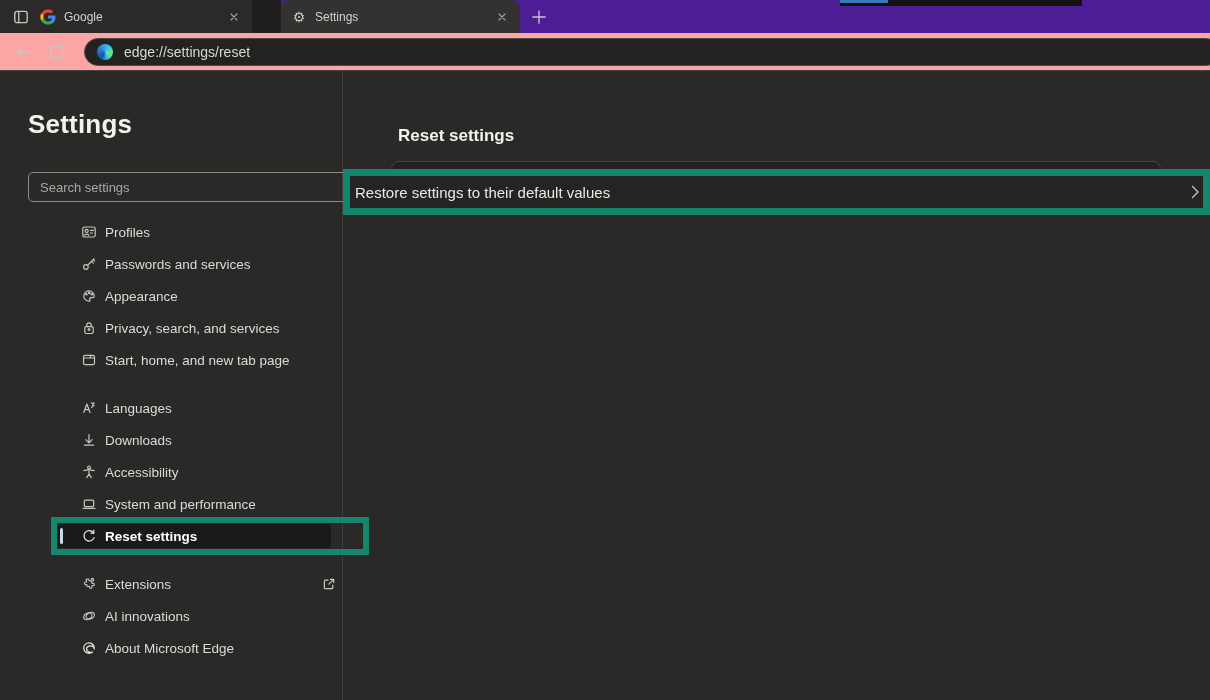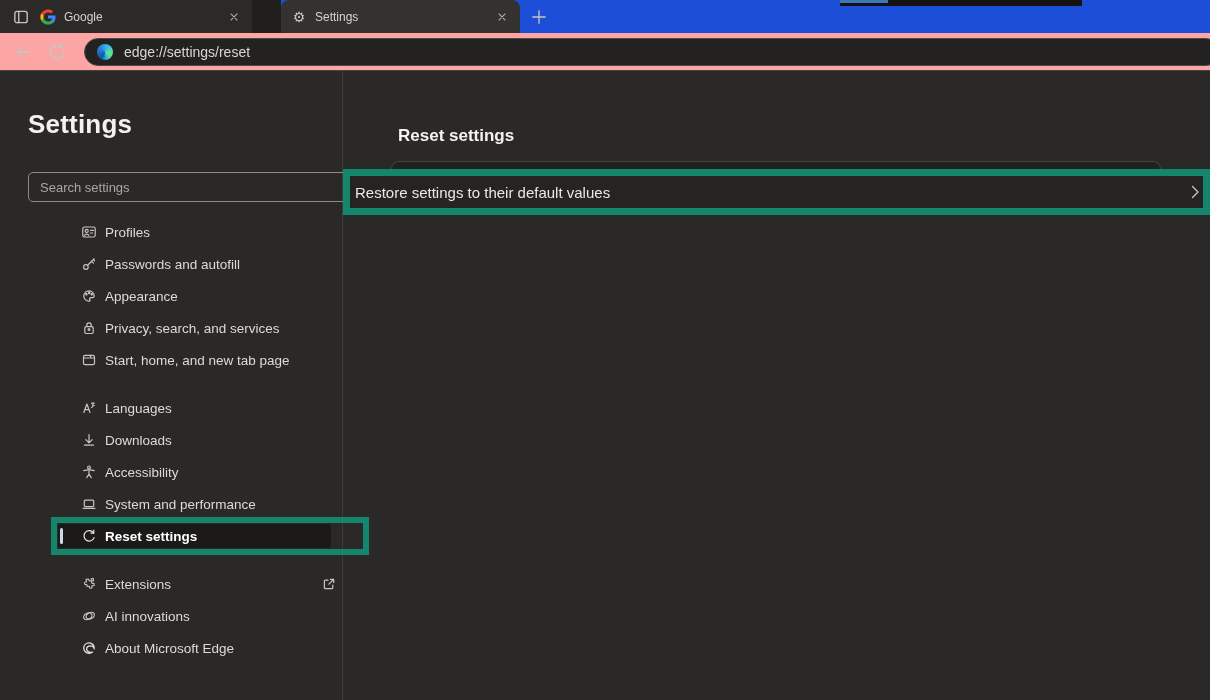--- a/index.html
+++ b/index.html
@@ -6,21 +6,21 @@
   html,body { width:1210px; height:700px; overflow:hidden; }
   body {
     font-family:"Liberation Sans", sans-serif;
     background:#262423;
     position:relative;
     color:#e6e4e1;
   }
   :root { --hl:#14866c; }
 
   
-  .tabstrip { position:absolute; top:0; left:0; width:1210px; height:33px; background:#1d4ed8; }
+  .tabstrip { position:absolute; top:0; left:0; width:1210px; height:33px; background:#4c1d95; }
   .strip-left-bg { position:absolute; left:0; top:0; width:252px; height:33px; background:#2c2a29; }
   .tab-gap { position:absolute; left:252px; top:0; width:29px; height:33px; background:#211f1e; }
   .tab-actions { position:absolute; left:9px; top:5px; width:24px; height:24px; display:flex; align-items:center; justify-content:center; background:transparent; border:none; cursor:pointer; }
   .tab { position:absolute; top:0; height:33px; display:flex; align-items:center; padding:0 10px; gap:8px; }
   .tab.google { left:30px; width:222px; }
   .tab.settings { left:281px; width:239px; background:#343231; border-radius:8px 8px 0 0; }
   .tab-title { font-size:12px; color:#d4d2cf; flex:1; white-space:nowrap; overflow:hidden; }
   .tab-close { width:16px; height:16px; display:flex; align-items:center; justify-content:center; border-radius:3px; cursor:pointer; }
   .favicon { width:16px; height:16px; display:flex; align-items:center; justify-content:center; }
   .gear-glyph { font-size:14px; color:#c9c7c4; line-height:16px; }
@@ -165,21 +165,21 @@
           </span>
           <span class="lbl">Profiles</span>
         </div>
         <div class="nav-item">
           <span class="ico">
             <svg width="16" height="16" viewBox="0 0 16 16">
                 <circle class="stroke" cx="4.9" cy="11" r="2.3"></circle>
                 <path class="stroke" d="M6.6 9.3L13.2 2.8M10.6 5.4l1.8 1.8M12.4 3.6l1.2 1.2"></path>
               </svg>
           </span>
-          <span class="lbl">Passwords and autofill</span>
+          <span class="lbl">Passwords and services</span>
         </div>
         <div class="nav-item">
           <span class="ico">
             <svg width="16" height="16" viewBox="0 0 16 16">
                 <path class="stroke" d="M8 2.8a5.2 5.2 0 1 0 0 10.4c1 0 1.2-.8.8-1.5-.5-.9 0-2 1.2-2h1.5c1 0 1.7-.7 1.7-1.7A5.4 5.4 0 0 0 8 2.8z"></path>
                 <circle class="stroke" cx="5.4" cy="6.2" r=".7"></circle>
                 <circle class="stroke" cx="8.2" cy="5" r=".7"></circle>
                 <circle class="stroke" cx="10.8" cy="6.3" r=".7"></circle>
               </svg>
           </span>

